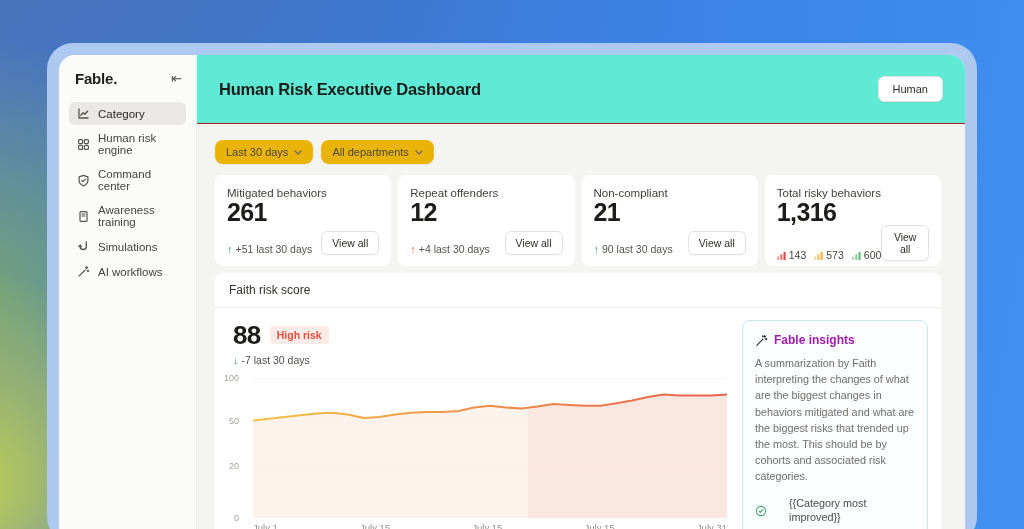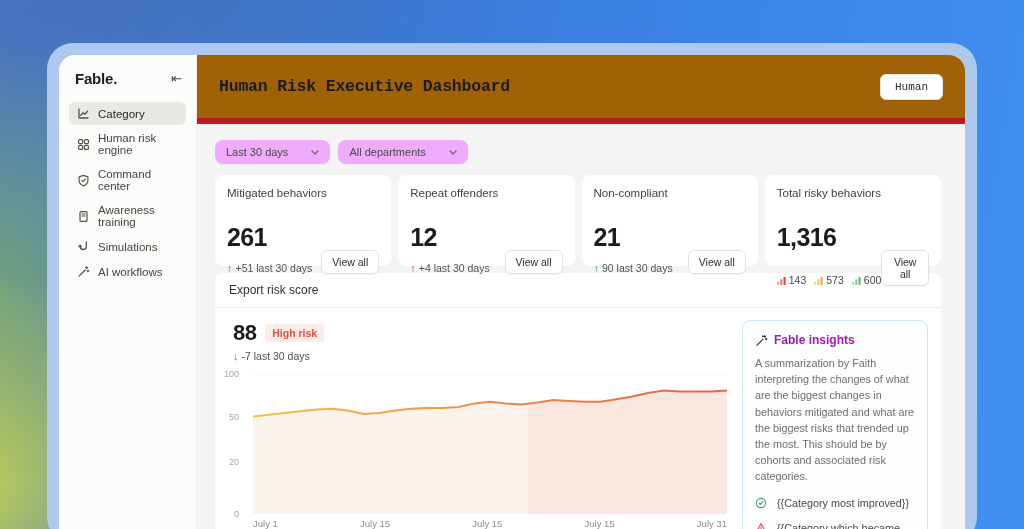--- a/index.html
+++ b/index.html
@@ -21,64 +21,64 @@
   .logo-row { display:flex; align-items:center; justify-content:space-between; padding:15px 14px 13px 16px; }
   .logo { font-size:15px; font-weight:700; color:#1f1e1c; letter-spacing:-0.2px; }
   .collapse { font-size:13px; color:#4a4945; cursor:pointer; line-height:1; }
   .nav-item { display:flex; align-items:center; gap:8px; margin:2px 10px; padding:5px 8px;
     border-radius:6px; font-size:11.5px; color:#454440; cursor:pointer; }
   .nav-item.active { background:#e9e8e5; color:#292825; }
   .nav-item svg { flex:none; display:block; color:#54534e; }
 
   
   .main { flex:1; display:flex; flex-direction:column; min-width:0; }
-  .topbar { height:69px; flex:none; display:flex; align-items:center; padding:0 22px; background:#a16207; border-bottom:6px solid #b91c1c;font-family:Liberation Mono, monospace; }
+  .topbar { height:69px; flex:none; display:flex; align-items:center; padding:0 22px; background:#5eead4; border-bottom:1px solid #b91c1c; }
   .page-title { flex:1; font-size:16.5px; font-weight:600; color:#1c1b19; letter-spacing:-0.2px; }
   .btn { background:#fff; border:1px solid #e2e1df; border-radius:6px; font-family:inherit;
     font-size:11px; color:#2e2d2a; padding:6px 14px; cursor:pointer; box-shadow:0 1px 1px rgba(0,0,0,.04); }
   .content { flex:1; background:#f4f4f2; padding:16px 24px 0 18px; overflow:hidden; }
 
   .filters { display:flex; gap:8px; margin-bottom:11px; }
-  .pill { display:flex; align-items:center; gap:23px; background:#f0abfc; border:none; border-radius:8px;
+  .pill { display:flex; align-items:center; gap:6px; background:#eab308; border:none; border-radius:8px;
     padding:6px 11px; font-family:inherit; font-size:11px; color:#4a4945; cursor:pointer; box-shadow:0 1px 2px rgba(0,0,0,.05); }
   .pill svg { display:block; }
 
   .cards { display:grid; grid-template-columns:repeat(4,1fr); gap:7px; }
   .card { background:#fff; border-radius:8px; padding:12px 12px 11px; height:91px; display:flex; flex-direction:column; }
   .card-label { font-size:11.5px; color:#403f3b; }
-  .card-value { font-size:25px; font-weight:700; color:#1d1c1a; letter-spacing:-0.6px; margin-top:25px; line-height:1.05; }
+  .card-value { font-size:25px; font-weight:700; color:#1d1c1a; letter-spacing:-0.6px; margin-top:0; line-height:1.05; }
   .card-foot { margin-top:auto; display:flex; align-items:flex-end; justify-content:space-between; }
   .delta { font-size:10.5px; color:#55544f; display:flex; align-items:center; gap:3px; white-space:nowrap; }
   .arrow { font-size:11px; font-weight:700; }
   .green { color:#2da26b; } .red { color:#e2543f; }
   .btn-sm { padding:5px 10px; font-size:10.5px; }
   .breakdown { display:flex; align-items:center; gap:8px; font-size:10.5px; color:#474641; }
   .bk { display:flex; align-items:center; gap:3px; }
   .c-red { color:#e0483c; } .c-amber { color:#eead3a; } .c-green { color:#63bb6e; }
 
   .risk-card { background:#fff; border-radius:8px; margin-top:7px; height:280px; }
   .risk-head { padding:10px 14px; font-size:12px; color:#32312d; border-bottom:1px solid #efedeb; }
   .risk-body { display:flex; gap:15px; padding:12px 13px 0 18px; }
   .chart-col { flex:1; min-width:0; }
   .score-row { display:flex; align-items:center; gap:9px; margin-top:2px; }
-  .score { font-size:22px; font-weight:700; color:#1d1c1a; letter-spacing:-0.6px; line-height:1; }
+  .score { font-size:26px; font-weight:700; color:#1d1c1a; letter-spacing:-0.6px; line-height:1; }
   .risk-pill { font-size:10.5px; font-weight:600; color:#e04f3f; background:#fcebe7; border-radius:4px; padding:3px 7px; }
   .delta-row { margin:6px 0 12px; font-size:10.5px; color:#504f4b; display:flex; align-items:center; gap:3px; }
   .chart-wrap { display:flex; }
   .y-ticks { position:relative; width:20px; height:140px; flex:none; }
   .y-ticks span { position:absolute; right:14px; font-size:9px; color:#a5a4a0; }
   .plot { flex:1; min-width:0; }
   .plot svg { display:block; width:100%; height:140px; }
   .x-ticks { margin-left:20px; display:flex; justify-content:space-between; font-size:9.5px; color:#8f8e8a; margin-top:4px; }
 
   .insights { width:186px; flex:none; border:1px solid #c9e8f6; background:#fbfdff; border-radius:8px;
     padding:12px 12px 10px; height:242px; }
   .ins-title { display:flex; align-items:center; gap:6px; font-size:12px; font-weight:700; color:#a21caf; }
   .ins-body { margin-top:8px; font-size:10.8px; line-height:1.5; color:#6f6e68; }
-  .ins-item { margin-top:11px; display:flex; gap:10px; align-items:flex-start; font-size:10.8px; color:#4c4b47; line-height:1.35; }
+  .ins-item { margin-top:11px; display:flex; gap:22px; align-items:center; font-size:10.8px; color:#4c4b47; line-height:1.35; }
   .ins-item svg { flex:none; margin-top:1px; }
 </style>
 </head>
 <body>
 
 <div class="stage">
   <div class="frame">
     <div class="window">
 
       <aside class="sidebar">
@@ -219,21 +219,21 @@
                       </svg>
                       <span>600</span>
                     </span>
                 </span>
                 <button class="btn btn-sm">View all</button>
               </div>
             </div>
           </div>
 
           <div class="risk-card">
-            <div class="risk-head">Export risk score</div>
+            <div class="risk-head">Faith risk score</div>
             <div class="risk-body">
               <div class="chart-col">
                 <div class="score-row">
                   <span class="score">88</span>
                   <span class="risk-pill">High risk</span>
                 </div>
                 <div class="delta-row">
                   <span class="arrow green">↓</span>
                     <span>-7 last 30 days</span>
                 </div>

